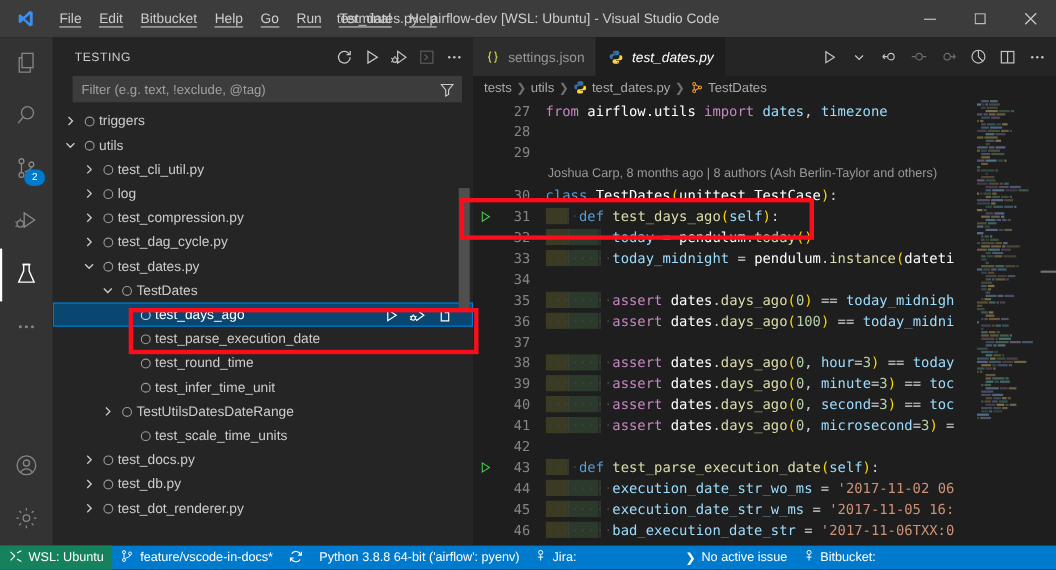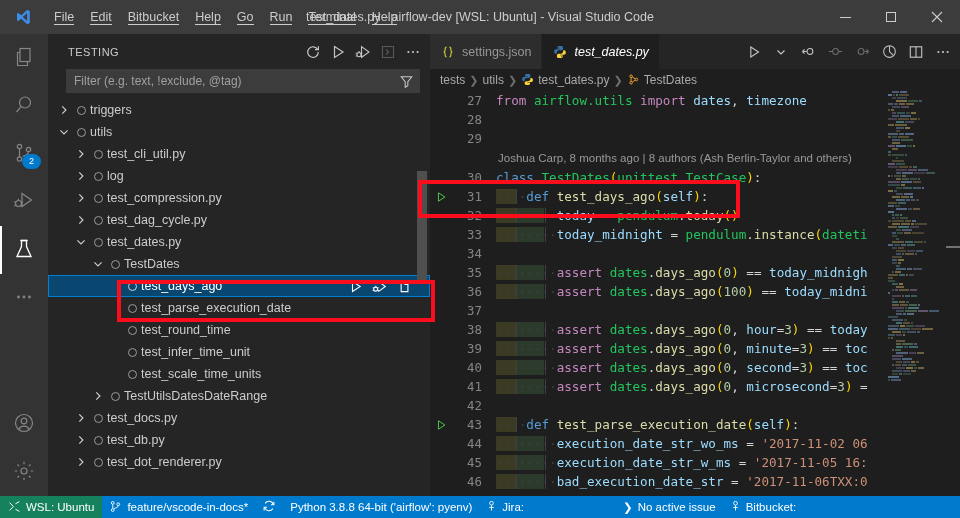--- a/index.html
+++ b/index.html
@@ -114,21 +114,21 @@
             font-family:"Liberation Sans",sans-serif;font-size:11.5px;color:#999999;}
   .blame{position:absolute;right:6px;color:#4a4a4a;font-family:"DejaVu Sans Mono",monospace;}
   .hl-a{position:absolute;left:0;top:0;bottom:0;width:20px;background:#3b3a22;}
   .hl-b{position:absolute;left:20px;top:0;bottom:0;width:28px;background:#2b3a2b;}
 
   
   .kw{color:#c586c0;}        
   .kw2{color:#569cd6;}       
   .id{color:#9cdcfe;}        
   .fn{color:#dcdcaa;}        
-  .cls{color:#22c55e;}       
+  .cls{color:#ffffff;}       
   .num{color:#b5cea8;}
   .str{color:#ce9178;}
   .op{color:#d4d4d4;}
   .punct{color:#ffd700;}
   .dot{color:#404040;}
 
   
   .minimap{position:absolute;right:14px;top:0;width:58px;height:405px;background:#1e1e1e;overflow:hidden;}
   .mm-line{height:2px;margin-bottom:1px;}
   .mm-seg{display:inline-block;height:2px;margin-right:1px;vertical-align:top;}
@@ -460,38 +460,38 @@
           </div>
           <div class="row">
             <div style="flex: 0 0 59px;"></div>
             <div class="twisty"></div>
             <div class="tstatus">
               <i></i>
             </div>
             <div class="label">test_infer_time_unit</div>
           </div>
           <div class="row">
+            <div style="flex: 0 0 42px;"></div>
+            <div class="twisty">
+              <svg width="12" height="12" viewBox="0 0 12 12" fill="none" stroke="currentColor" stroke-width="1.2">
+                <path d="M4.3 2.4 7.9 6l-3.6 3.6"></path>
+              </svg>
+            </div>
+            <div class="tstatus">
+              <i></i>
+            </div>
+            <div class="label">TestUtilsDatesDateRange</div>
+          </div>
+          <div class="row">
             <div style="flex: 0 0 59px;"></div>
             <div class="twisty"></div>
             <div class="tstatus">
               <i></i>
             </div>
             <div class="label">test_scale_time_units</div>
-          </div>
-          <div class="row">
-            <div style="flex: 0 0 42px;"></div>
-            <div class="twisty">
-              <svg width="12" height="12" viewBox="0 0 12 12" fill="none" stroke="currentColor" stroke-width="1.2">
-                <path d="M4.3 2.4 7.9 6l-3.6 3.6"></path>
-              </svg>
-            </div>
-            <div class="tstatus">
-              <i></i>
-            </div>
-            <div class="label">TestUtilsDatesDateRange</div>
           </div>
           <div class="row">
             <div style="flex: 0 0 25px;"></div>
             <div class="twisty">
               <svg width="12" height="12" viewBox="0 0 12 12" fill="none" stroke="currentColor" stroke-width="1.2">
                 <path d="M4.3 2.4 7.9 6l-3.6 3.6"></path>
               </svg>
             </div>
             <div class="tstatus">
               <i></i>

